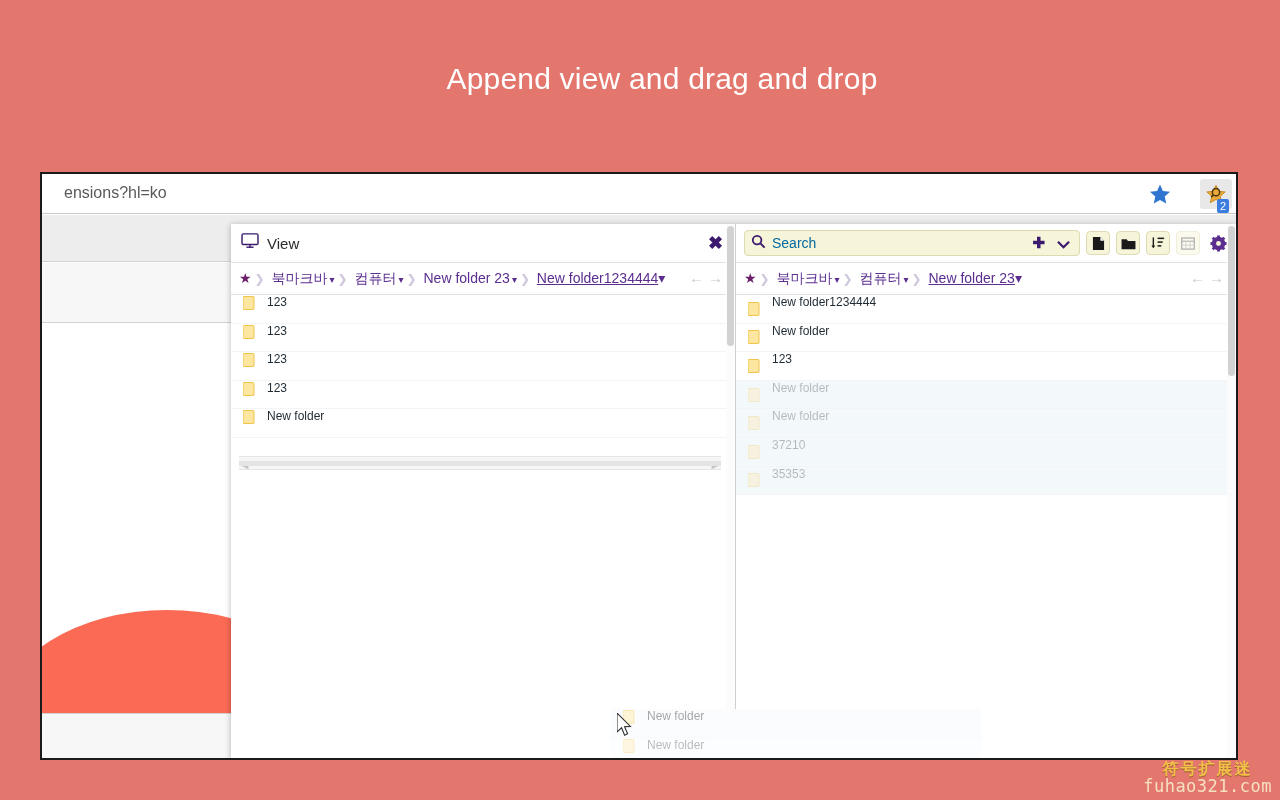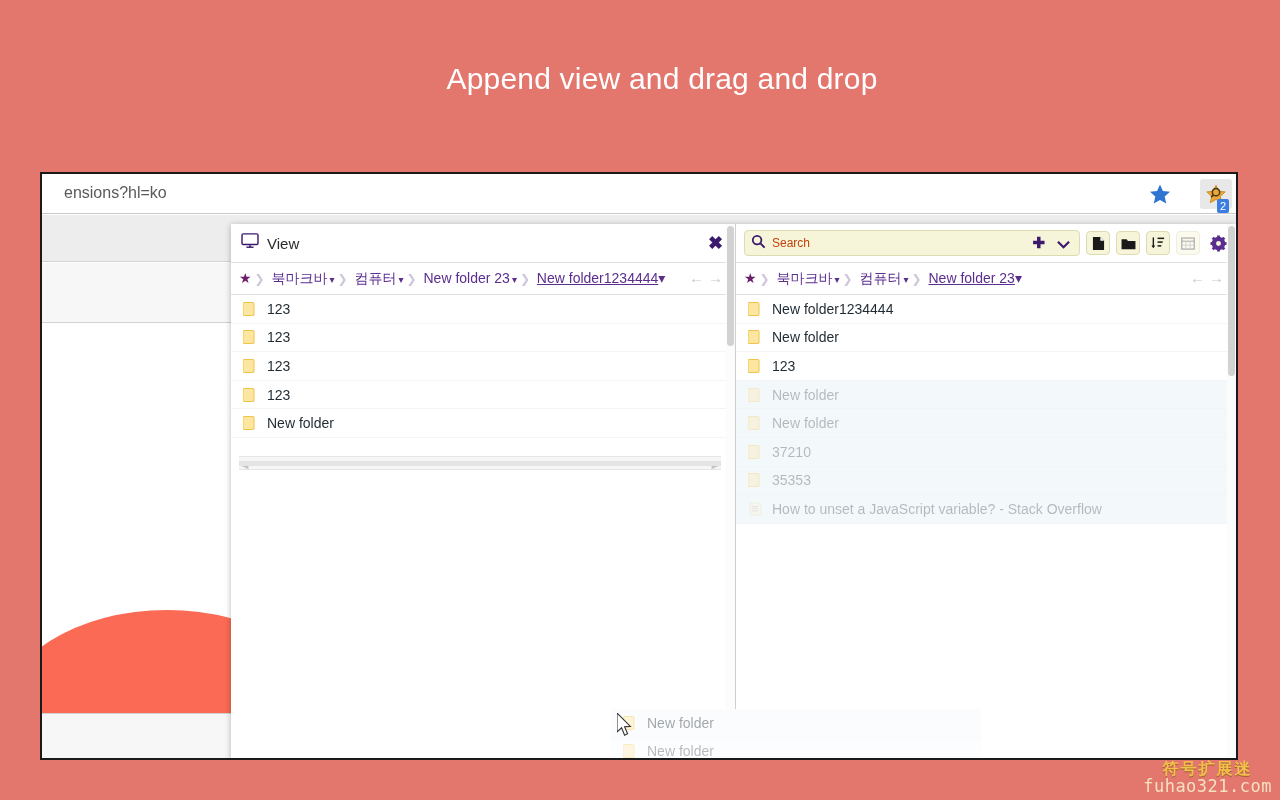--- a/index.html
+++ b/index.html
@@ -102,21 +102,21 @@
   .search-header {
     height:39px; display:flex; align-items:center; gap:6px;
     padding: 0 6px 0 8px;
     border-bottom: 1px solid #e2e2e2;
   }
   .search-box {
     flex:1; height:26px; background:#f7f5d9;
     border:1px solid #dedbb2; border-radius:4px;
     display:flex; align-items:center; padding:0 6px; gap:6px;
   }
-  .search-placeholder { flex:1; font-size:12px; color:#c2410c; }
+  .search-placeholder { flex:1; font-size:14px; color:#0369a1; }
   .sb-plus, .sb-caret { color:#3b1a6e; font-size:15px; font-weight:bold; padding:0 3px; cursor:pointer;}
   .tool-btn {
     width:24px; height:24px; border-radius:4px;
     background:#f7f5d9; border:1px solid #dedbb2;
     display:flex; align-items:center; justify-content:center;
     cursor:pointer; flex:none;
   }
   .tool-btn.plain { background:transparent; border:none; }
   .tool-btn.disabled { opacity:.45; }
 
@@ -136,23 +136,23 @@
   .star-crumb { color:#6b1f6b; font-size:14px; }
   .nav-arrows {
     position:absolute; right:8px; top:5px;
     color:#c8c8c8; font-size:15px; letter-spacing:4px;
   }
   .nav-arrows span { cursor:pointer; }
 
   
   .list { position:relative; }
   .row {
-    display:flex; align-items:center;
+    display:flex; 
     height:28.6px; padding-left:12px;
-    font-size:14px; color:#1f2a33;
+    font-size:12px; color:#1f2a33;
     border-bottom: 1px solid #f2f4f6;
     cursor:pointer;
   }
   .row.sel { background:#f3f8fb; }
   .row .label { margin-left:10px; white-space:nowrap; }
   .folder-ico { width:14px; height:16px; flex:none; }
   .page-ico  { width:14px; height:16px; flex:none; }
 
   
   .faded { opacity:.30; }
@@ -445,33 +445,20 @@
           </div>
           <div class="row sel">
             <span class="faded" style="display:flex;align-items:center">
               <svg class="folder-ico" viewBox="0 0 14 16">
                 <path d="M1 1.5 h9 a1 1 0 0 1 1 1 v11 a1 1 0 0 1 -1 1 h-9 a1 1 0 0 1 -1 -1 v-11 a1 1 0 0 1 1 -1 z" fill="#fde6a0" stroke="#f0c44a" stroke-width="1"></path>
                 <path d="M11 12.5 l-2.4 2.5 h2.4 z" fill="#f3cd66"></path>
               </svg>
             </span>
             <span class="label faded">35353</span>
           </div>
-          <div class="row sel">
-            <span class="faded" style="display:flex;align-items:center">
-              <svg class="page-ico" viewBox="0 0 14 16">
-                <path d="M2 2 h8 l3 3 v9 h-11 z" fill="#fdf3dd" stroke="#e8d7a8" stroke-width="1"></path>
-                <g stroke="#cbb68a" stroke-width="1">
-                  <line x1="4" y1="5.5" x2="10" y2="5.5"></line>
-                  <line x1="4" y1="7.7" x2="10" y2="7.7"></line>
-                  <line x1="4" y1="9.9" x2="10" y2="9.9"></line>
-                </g>
-              </svg>
-            </span>
-            <span class="label faded">How to unset a JavaScript variable? - Stack Overflow</span>
-          </div>
         </div>
 
       <div class="v-scroll">
         <div class="thumb" style="top:2px;height:150px"></div>
       </div>
     </div>
 
     <div id="drag-ghost">
         <div class="row g0">
           <svg class="folder-ico" viewBox="0 0 14 16">

